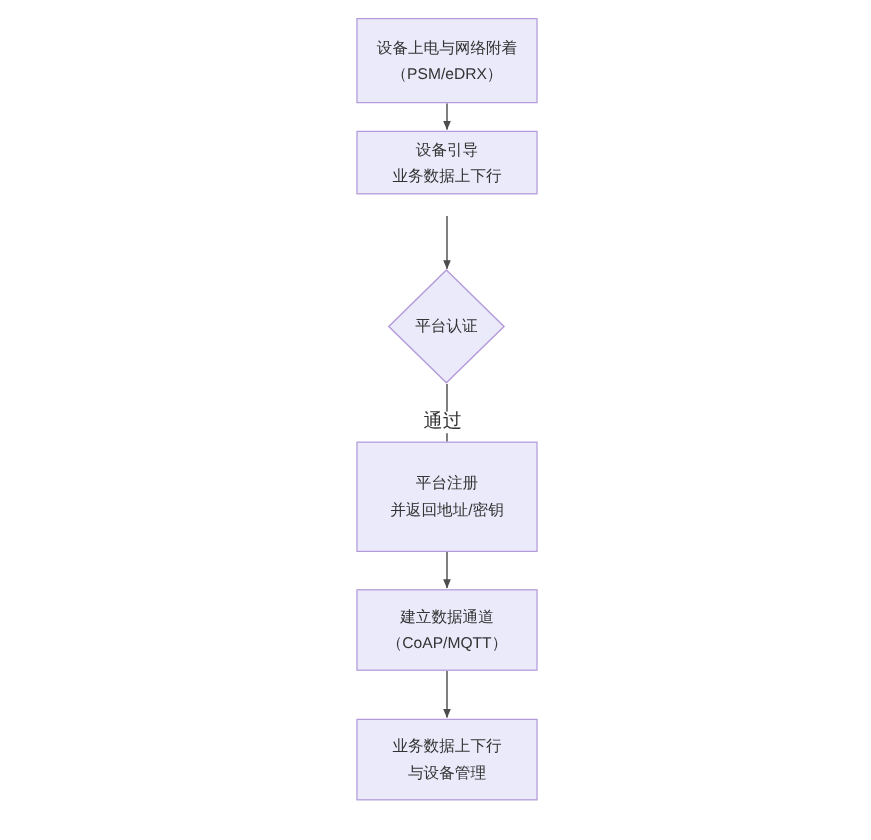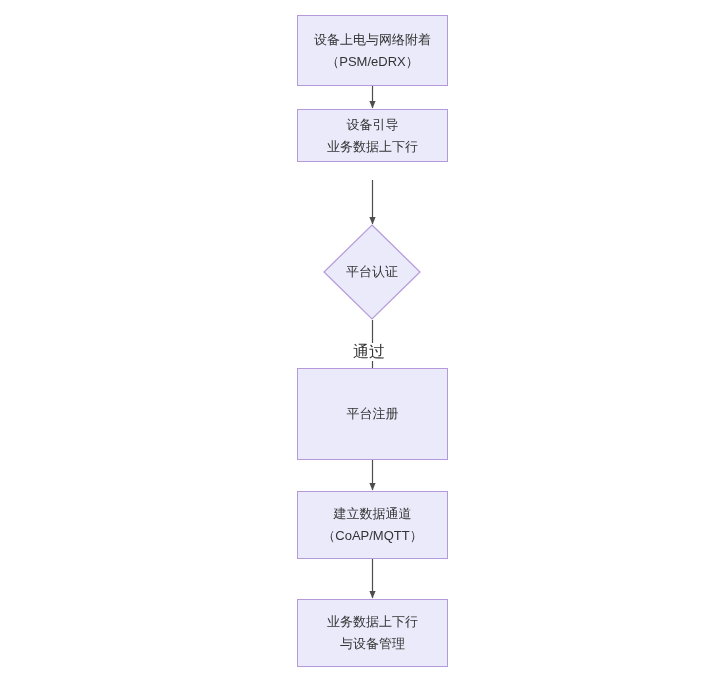--- a/index.html
+++ b/index.html
@@ -122,20 +122,21 @@
     </svg>
     <div class="decision-label">
       <span class="line">平台认证</span>
     </div>
   </div>
 
   <div class="edge-label" style="left:351px; top:343px;">通过</div>
 
   <div class="node" style="left:297px; top:368px; width:151px; height:92px;">
     <span class="line">平台注册</span>
+    <span class="line">并返回地址/密钥</span>
   </div>
 
   <div class="node" style="left:297px; top:491px; width:151px; height:68px;">
     <span class="line">建立数据通道</span>
     <span class="line">（CoAP/MQTT）</span>
   </div>
 
   <div class="node" style="left:297px; top:599px; width:151px; height:68px;">
     <span class="line">业务数据上下行</span>
     <span class="line">与设备管理</span>

